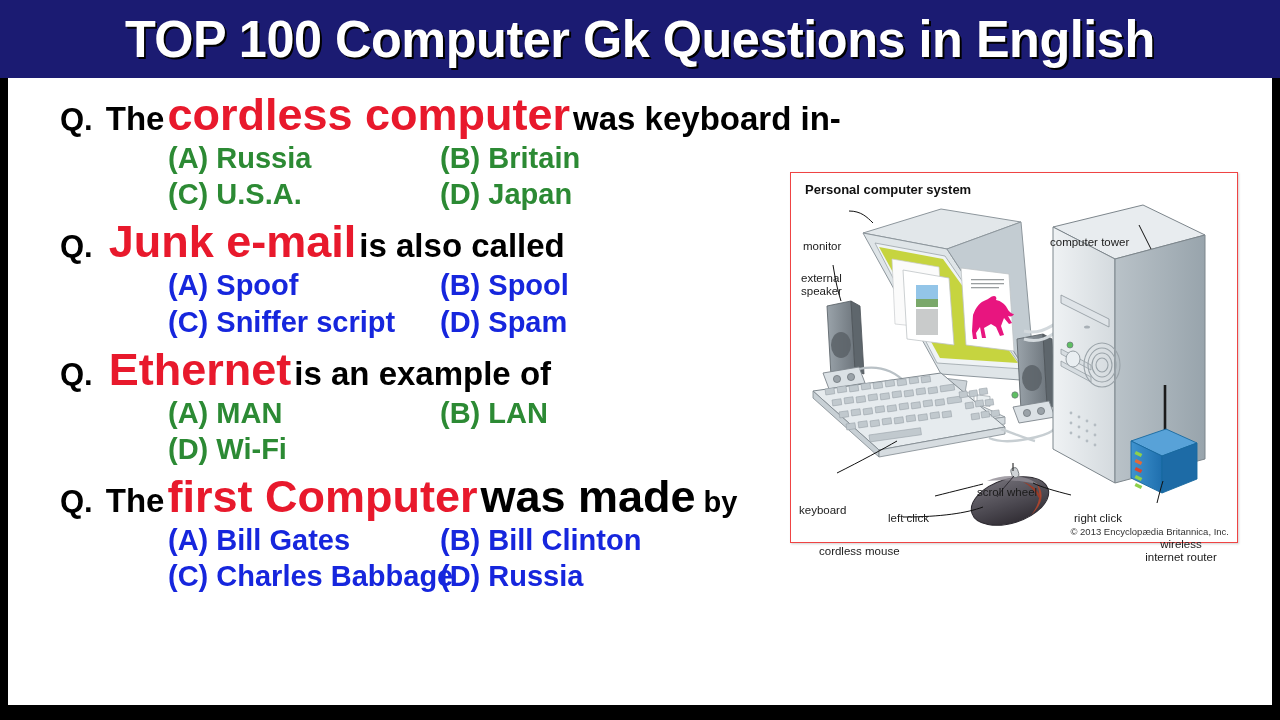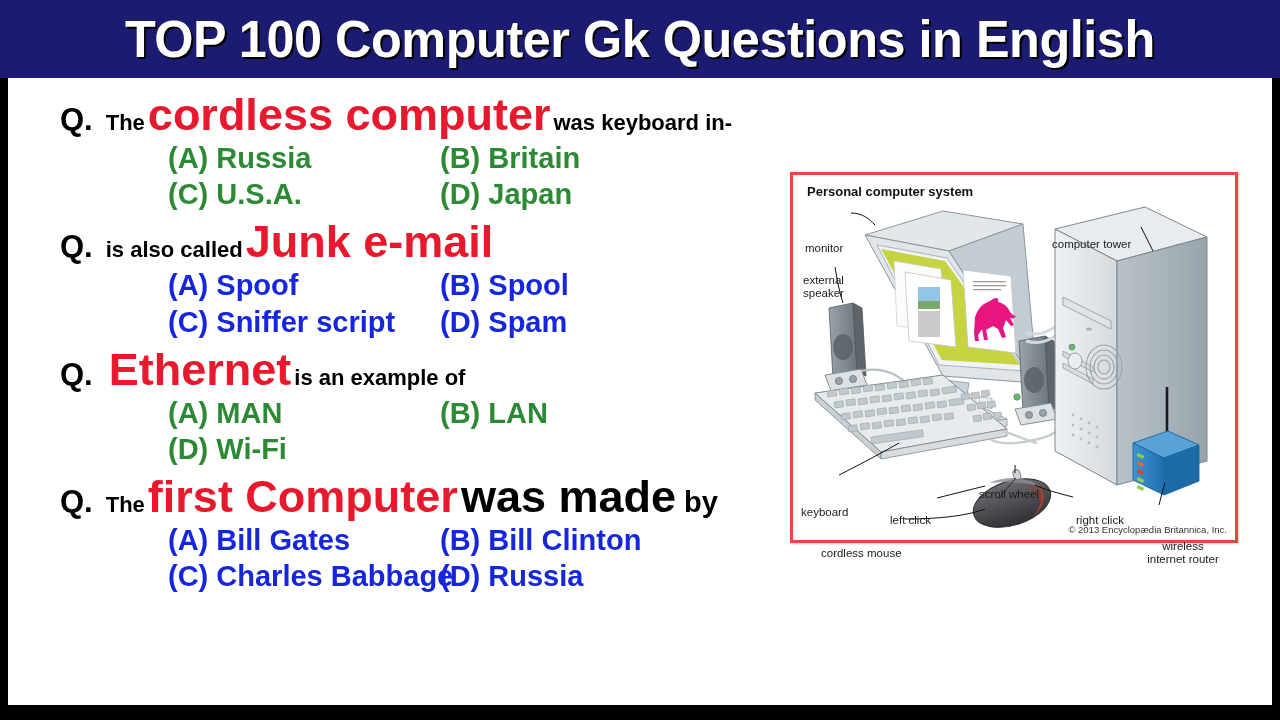--- a/index.html
+++ b/index.html
@@ -75,21 +75,21 @@
     font-weight: bold;
     font-size: 31px;
     color: #000000;
     margin-right: 13px;
   }
   .q-seg {
     font-family: "Liberation Sans Narrow", "Liberation Sans", sans-serif;
     font-weight: bold;
     color: #000000;
   }
-  .q-seg.normal { font-size: 22px; }
+  .q-seg.normal { font-size: 33px; }
   .q-seg.big    { font-size: 45px; }
   .q-seg.small  { font-size: 29px; }
   .q-seg.hl {
     color: #e8192c;
     font-size: 45px;
     padding: 0 3px;
   }
   .options {
     margin-top: 2px;
     margin-left: 108px;
@@ -107,21 +107,21 @@
   .opt.green { color: #2c8a34; }
   .opt.blue  { color: #1626dd; }
   
   #diagram-frame {
     position: absolute;
     left: 782px;
     top: 94px;
     width: 448px;
     height: 371px;
     background: #ffffff;
-    border: 3px solid #ef4444;
+    border: 1px solid #ef4444;
     box-sizing: border-box;
     box-shadow: 1px 1px 2px rgba(0,0,0,0.18);
   }
   #diagram-title {
     position: absolute;
     left: 14px;
     top: 9px;
     font-family: "Liberation Sans", sans-serif;
     font-weight: bold;
     font-size: 13px;
@@ -170,22 +170,22 @@
           <div class="opt green">(A) Russia</div>
           <div class="opt green">(B) Britain</div>
           <div class="opt green">(C) U.S.A.</div>
           <div class="opt green">(D) Japan</div>
         </div>
       </div>
 
       <div class="qblock">
         <div class="qline">
           <span class="q-marker">Q.</span>
+          <span class="q-seg hl">Junk e-mail</span>
           <span class="q-seg normal">is also called</span>
-          <span class="q-seg hl">Junk e-mail</span>
         </div>
         <div class="options">
           <div class="opt blue">(A) Spoof</div>
           <div class="opt blue">(B) Spool</div>
           <div class="opt blue">(C) Sniffer script</div>
           <div class="opt blue">(D) Spam</div>
         </div>
       </div>
 
       <div class="qblock">

